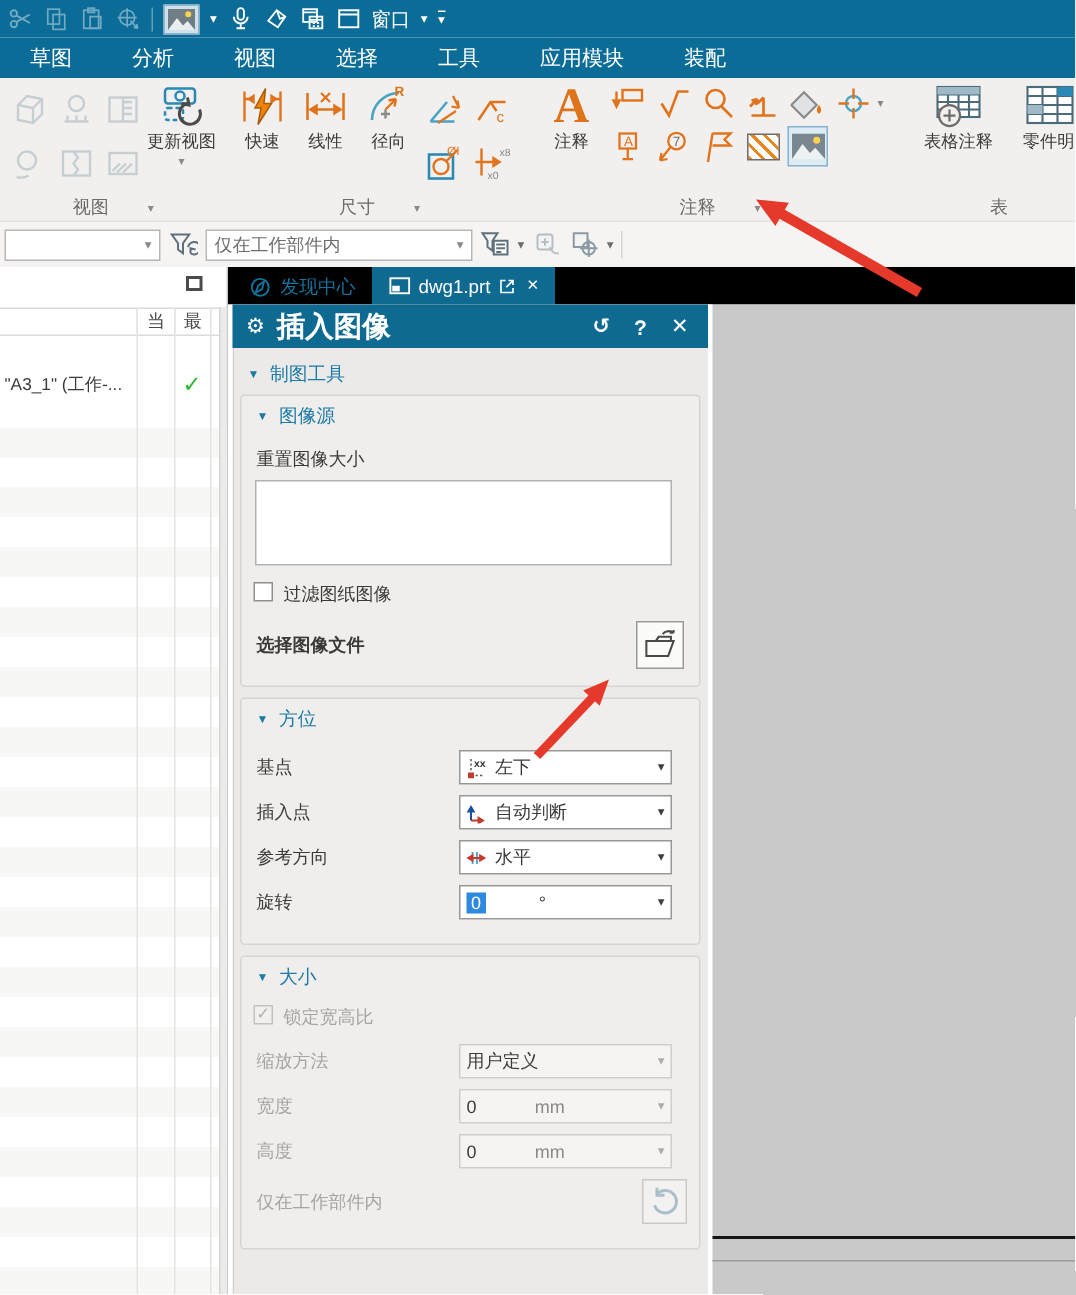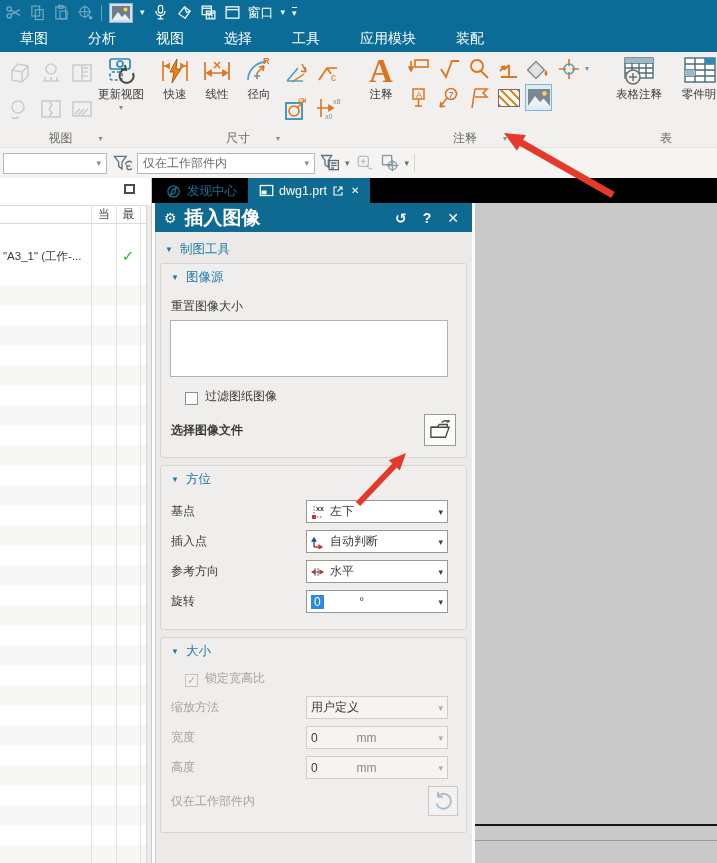--- a/index.html
+++ b/index.html
@@ -71,21 +71,21 @@
   .dialog { width:320px; flex:none; background:#ebeae8; display:flex; flex-direction:column; border-right:3px solid #fff; box-shadow:1px 0 0 #cfcecc inset; }
   .dlg-header { height:29px; background:#0f6a92; color:#fff; display:flex; align-items:center; padding:0 9px; gap:8px; flex:none; }
   .dlg-title { font-weight:bold; font-size:19px; flex:1; }
   .dlg-hicon { font-size:14px; font-weight:bold; padding:0 4px; }
   .dlg-body { flex:1; padding:4px 4px 0 4px; overflow:hidden; }
   .sec-head { display:flex; align-items:center; gap:7px; color:#1b7aa6; font-size:12.5px; padding:5px 4px 5px 6px; }
   .sec-head .tri { font-size:8px; }
   .groupbox { border:1px solid #d6d5d3; border-radius:3px; background:#efeeec; padding:0 18px 9px 8px; margin:0 1px 7px 1px; }
   .field-label { margin:7px 2px 5px 2px; color:#3b3a38; }
   .listbox { height:57px; background:#fff; border:1px solid #b2b1af; margin:0 0 0 1px; }
-  .chk-row { display:flex; align-items:flex-end; gap:7px; margin:11px 2px 9px 16px; }
+  .chk-row { display:flex; align-items:flex-start; gap:7px; margin:11px 2px 9px 0; }
   .chk { width:13px; height:13px; border:1px solid #8f8e8c; background:#fff; flex:none; }
   .chk.dis { border-color:#c3c2c0; background:#f1f0ee; color:#b0afad; font-size:11px; line-height:11px; text-align:center; }
   .dimtext { color:#a5a4a2; }
   .sel-row { display:flex; align-items:center; margin:6px 2px 2px 2px; }
   .prow { display:flex; align-items:center; margin:7px 0 7px 2px; }
   .prow .lbl { flex:1; }
   .combo { width:142px; height:23px; background:#fff; border:1px solid #999896; display:flex; align-items:center; padding:0 4px; gap:5px; flex:none; }
   .combo .cval { font-size:12px; color:#3b3a38; }
   .combo .ccaret { margin-left:auto; color:#3f3e3c; font-size:9px; }
   .combo.dis { background:#f5f4f2; border-color:#cfcecc; }

